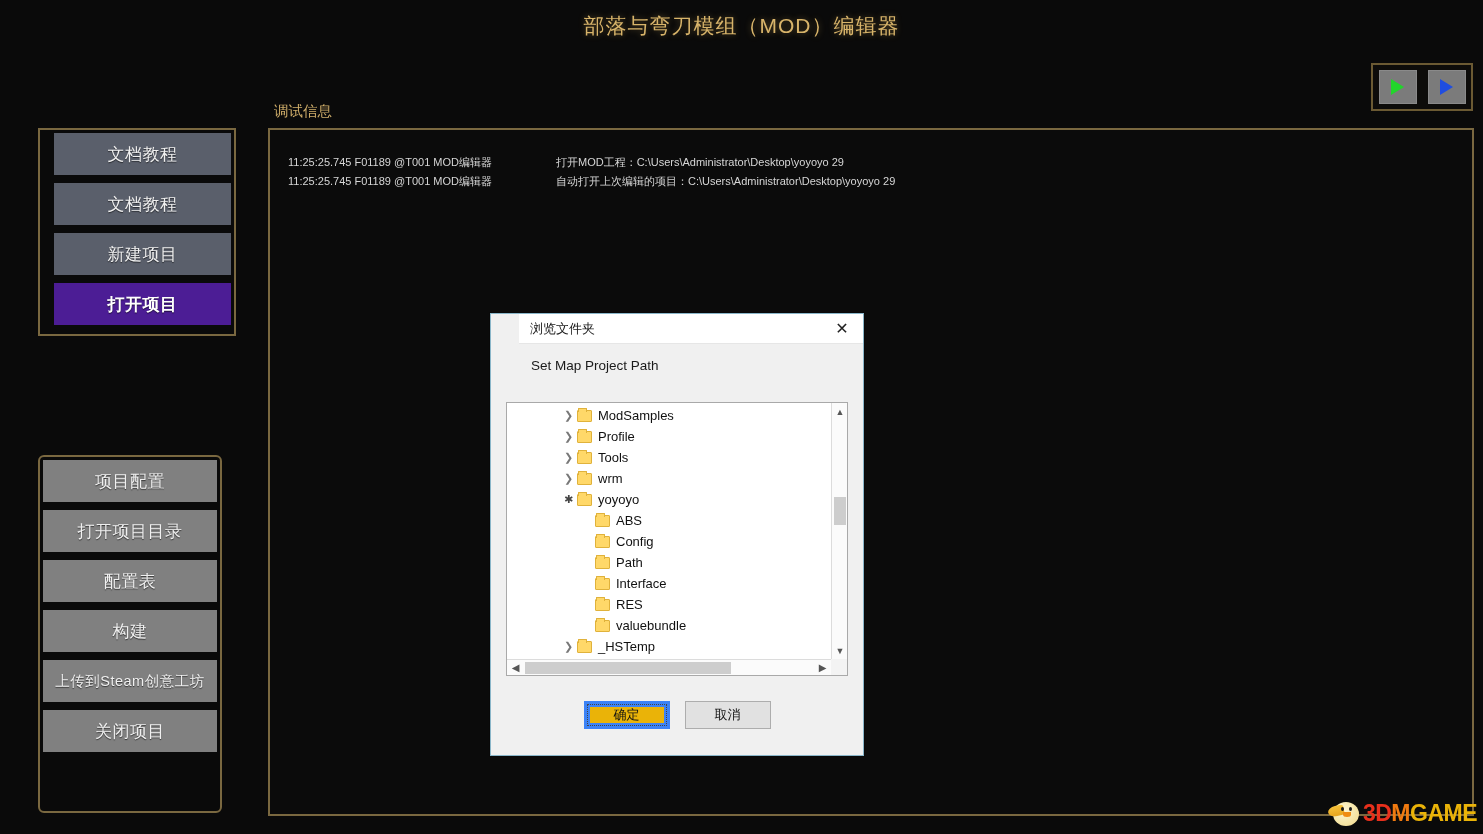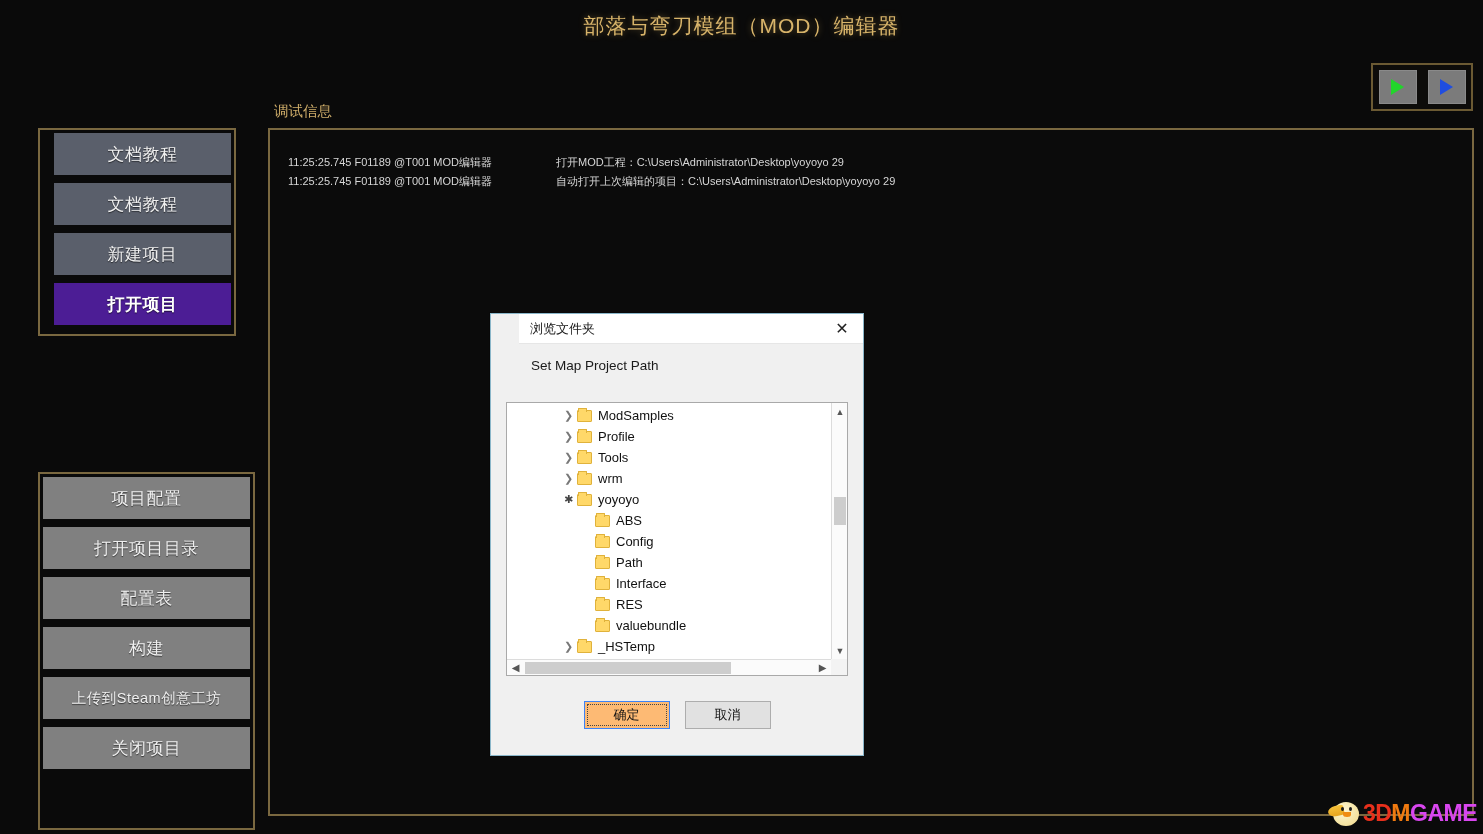--- a/index.html
+++ b/index.html
@@ -52,21 +52,21 @@
   .tri-blue  { border-color: transparent transparent transparent #1f4de0; }
 
   
   .panel {
     position: absolute;
     border: 2px solid #7a6840;
     background: #0a0a0a;
     padding: 3px;
   }
   #panel-top { left: 38px; top: 128px; width: 198px; height: 208px; padding-left: 14px; }
-  #panel-bottom { left: 38px; top: 472px; width: 217px; height: 358px; }
+  #panel-bottom { left: 38px; top: 455px; width: 184px; height: 358px; border-radius: 6px; }
 
   .sb-btn {
     width: 100%; height: 42px; margin-bottom: 8px;
     display: flex; align-items: center; justify-content: center;
     font-size: 17px; color: #f0f0f0;
     border: none; cursor: pointer;
     letter-spacing: .5px;
     text-shadow: 0 1px 1px rgba(0,0,0,.6);
     font-family: "Liberation Sans", "DejaVu Sans", sans-serif;
   }
@@ -165,21 +165,21 @@
     position: absolute; left: 0; bottom: 26px; width: 100%;
     display: flex; justify-content: center; gap: 15px;
   }
   .dlg-btn {
     width: 86px; height: 28px; font-size: 13px; color: #111;
     background: #e1e1e1; border: 1px solid #adadad; cursor: pointer;
     display: flex; align-items: center; justify-content: center;
     font-family: "Liberation Sans", "DejaVu Sans", sans-serif;
   }
   .dlg-btn.primary {
-    background: #fdba74; border: 1px solid #3b82f6;
+    background: #eab308; border: 6px solid #3b82f6;
     outline: 1px dotted #444; outline-offset: -4px;
   }
 
   
   #watermark {
     position: absolute; right: 6px; bottom: 4px;
     display: flex; align-items: center; height: 34px;
   }
   .wm-bird {
     width: 34px; height: 30px; position: relative; margin-right: 1px;
@@ -200,21 +200,21 @@
   }
   .wm-eye.l { left: 13px; }
   .wm-eye.r { left: 21px; }
   .wm-beak {
     position: absolute; left: 15px; top: 14px; width: 8px; height: 5px;
     background: #f08c12; border-radius: 0 0 50% 50%;
   }
   .wm-text { font-size: 23px; font-weight: 700; letter-spacing: -.5px; font-family: "Liberation Sans", sans-serif; }
   .wm-3dm { color: #e8301c; }
   .wm-m   { color: #f07a10; }
-  .wm-game{ color: #d946ef; }
+  .wm-game{ color: #eab308; }
 </style>
 </head>
 <body>
 
 <div id="root">
 
   <div class="app-title">部落与弯刀模组（MOD）编辑器</div>
 
 
   <div class="debug-label">调试信息</div>

